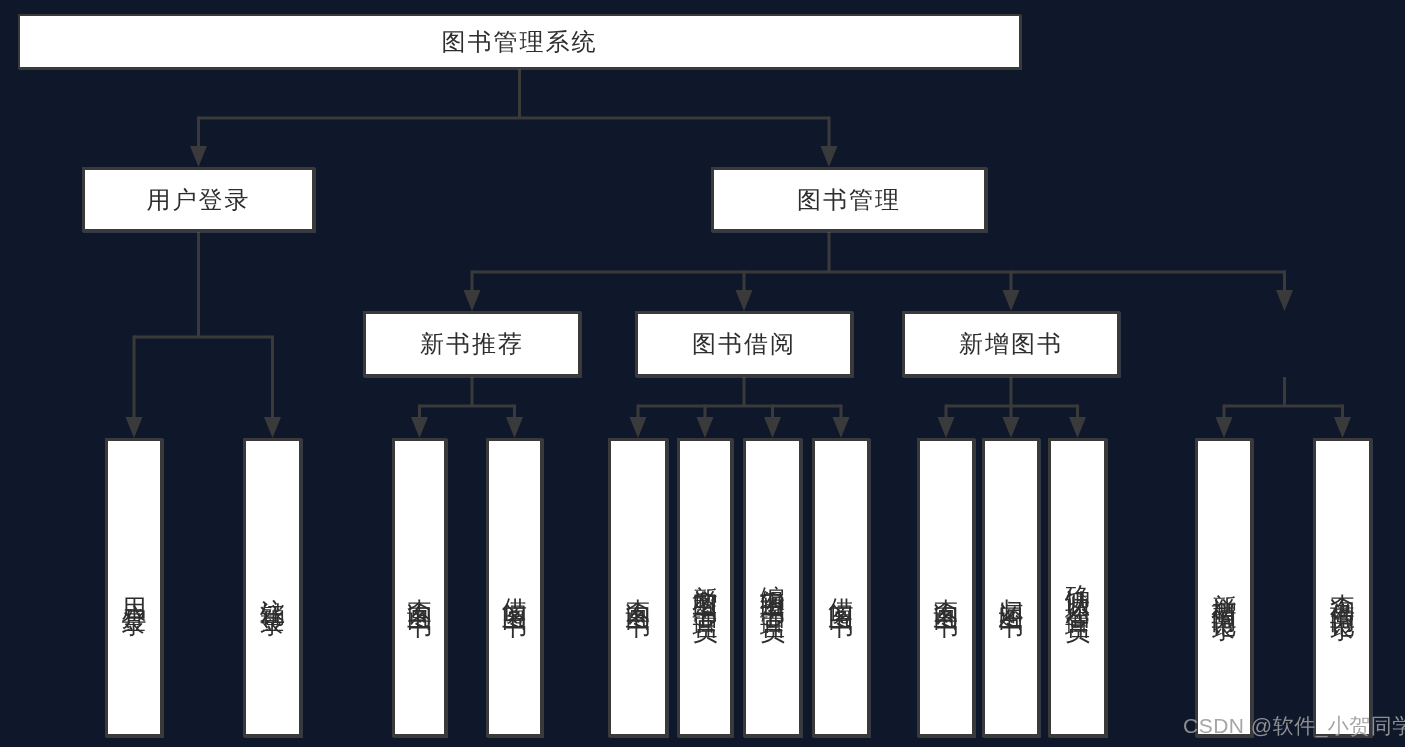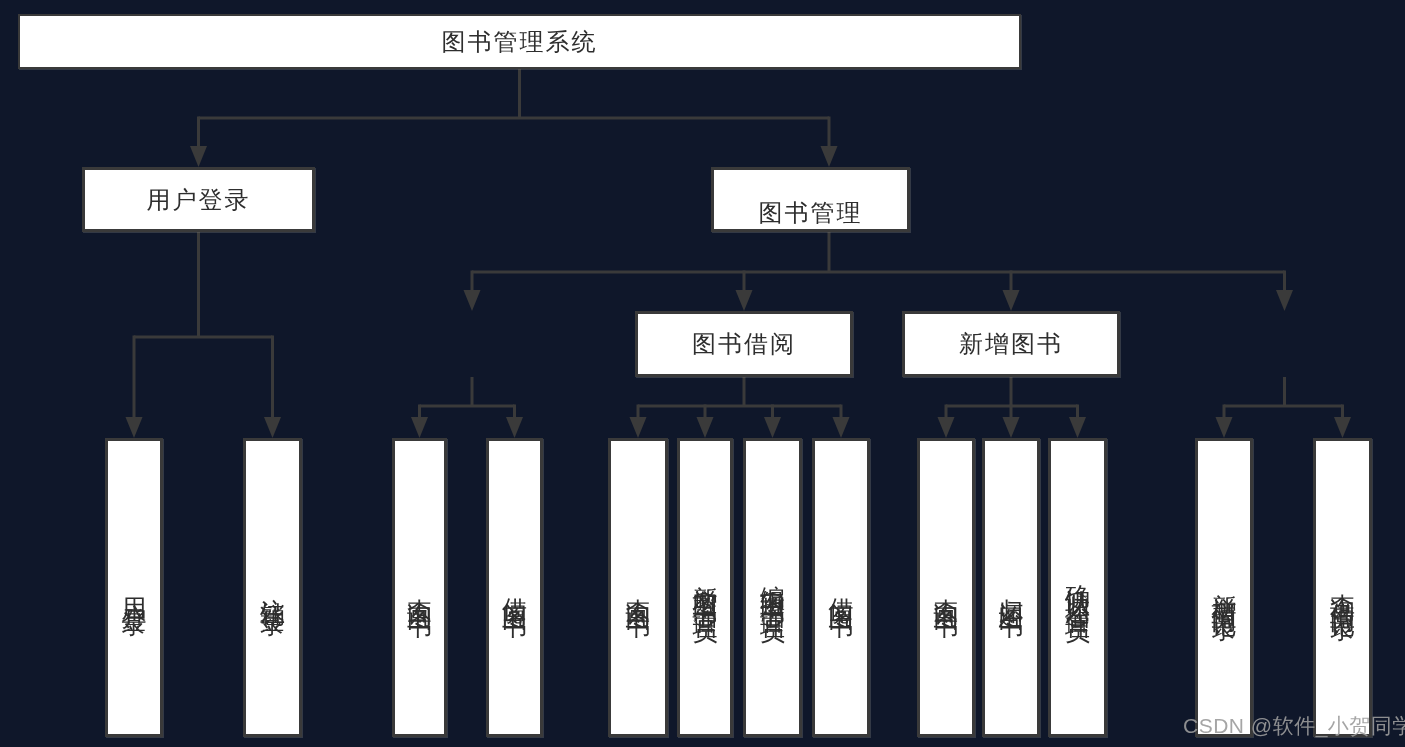--- a/index.html
+++ b/index.html
@@ -28,21 +28,21 @@
     writing-mode: vertical-rl;
     text-orientation: mixed;
     font-size: 25px;
     letter-spacing: 5px;
     line-height: 1;
     white-space: nowrap;
   }
   
   .n-root   { left: 18px;  top: 14px;  width: 1003px; height: 55px; }
   .n-ulogin { left: 82px;  top: 167px; width: 233px;  height: 65px; }
-  .n-bmgmt  { left: 711px; top: 167px; width: 199px;  height: 65px; align-items: flex-end; }
+  .n-bmgmt  { left: 711px; top: 167px; width: 276px;  height: 65px; }
   .n-nb     { left: 363px; top: 311px; width: 218px;  height: 66px; }
   .n-bb     { left: 635px; top: 311px; width: 218px;  height: 66px; }
   .n-cb     { left: 902px; top: 311px; width: 218px;  height: 66px; }
   .n-br     { left: 1176px;top: 311px; width: 217px;  height: 66px; }
   .vcol     { top: 438px;  height: 299px; }
   .n-ul1 { left: 105px;  width: 58px; }
   .n-ul2 { left: 243px;  width: 59px; }
   .n-nb1 { left: 392px;  width: 55px; }
   .n-nb2 { left: 486px;  width: 57px; }
   .n-bb1 { left: 608px;  width: 60px; }
@@ -142,20 +142,23 @@
     <span class="hlabel">图书管理系统</span>
   </div>
 
   <div class="box n-ulogin">
     <span class="hlabel">用户登录</span>
   </div>
   <div class="box n-bmgmt">
     <span class="hlabel">图书管理</span>
   </div>
 
+  <div class="box n-nb">
+    <span class="hlabel">新书推荐</span>
+  </div>
   <div class="box n-bb">
     <span class="hlabel">图书借阅</span>
   </div>
   <div class="box n-cb">
     <span class="hlabel">新增图书</span>
   </div>
 
   <div class="box vcol n-ul1">
     <span class="vlabel">用户登录</span>
   </div>

